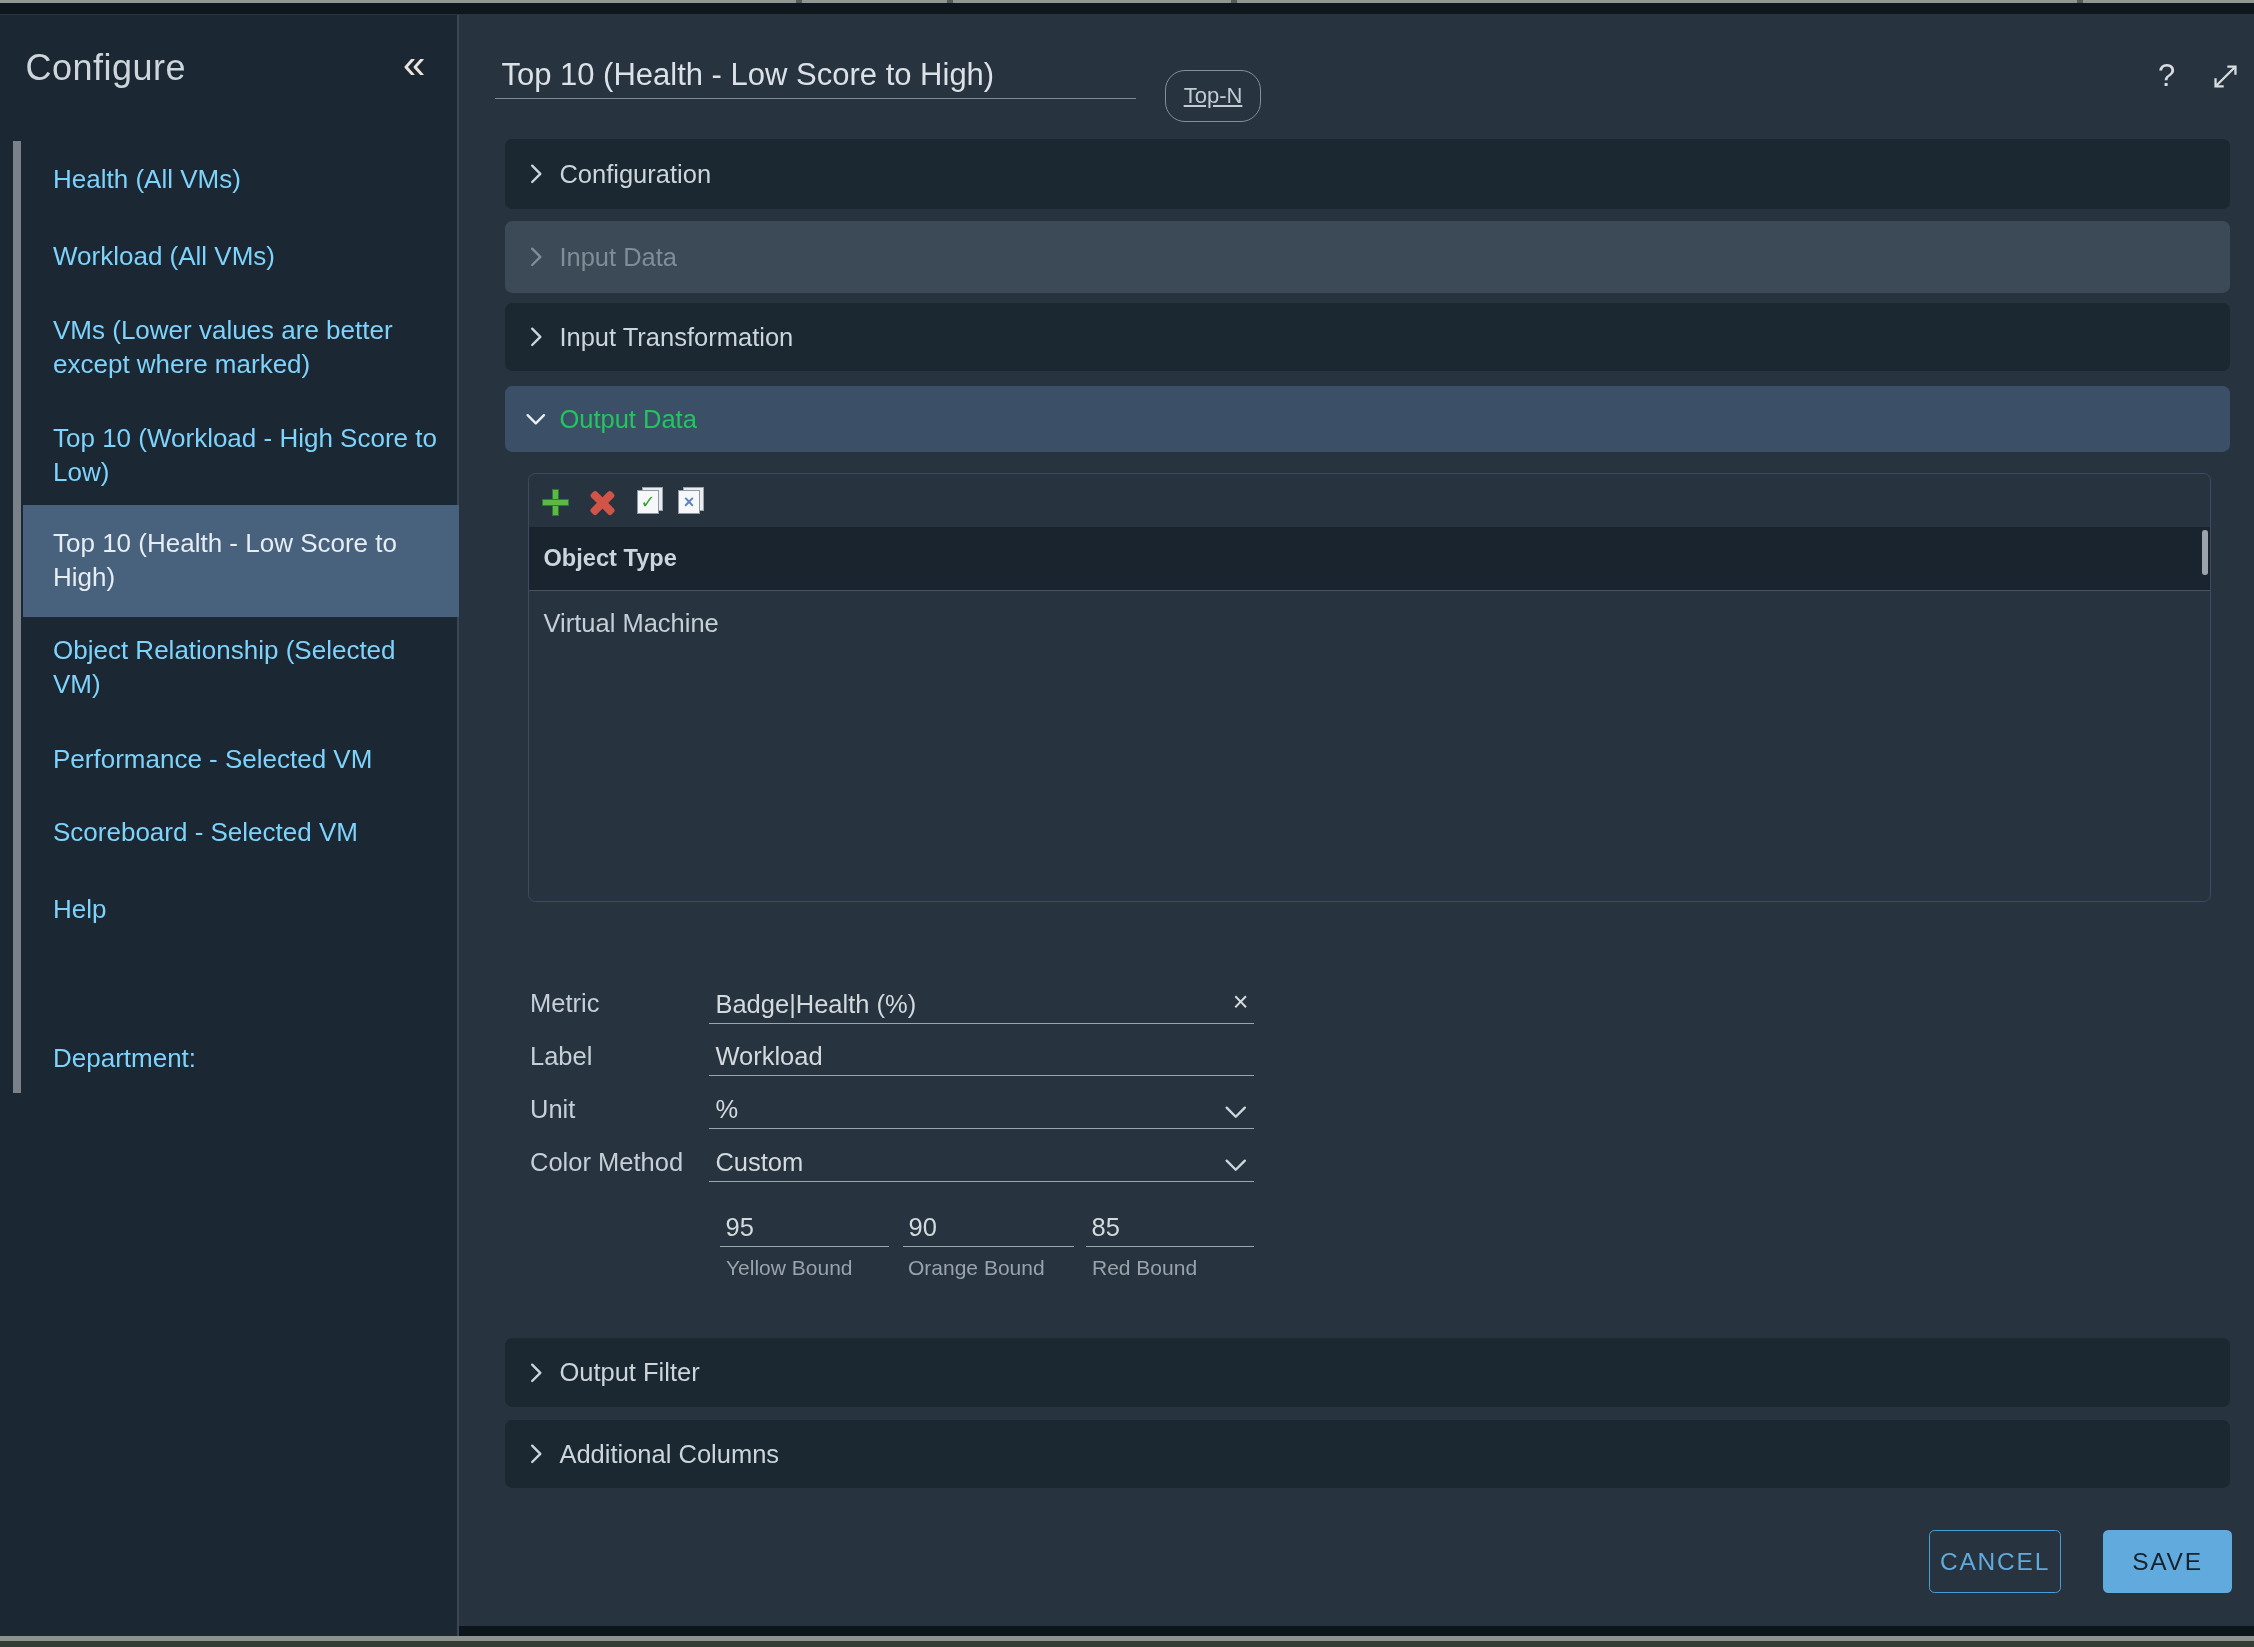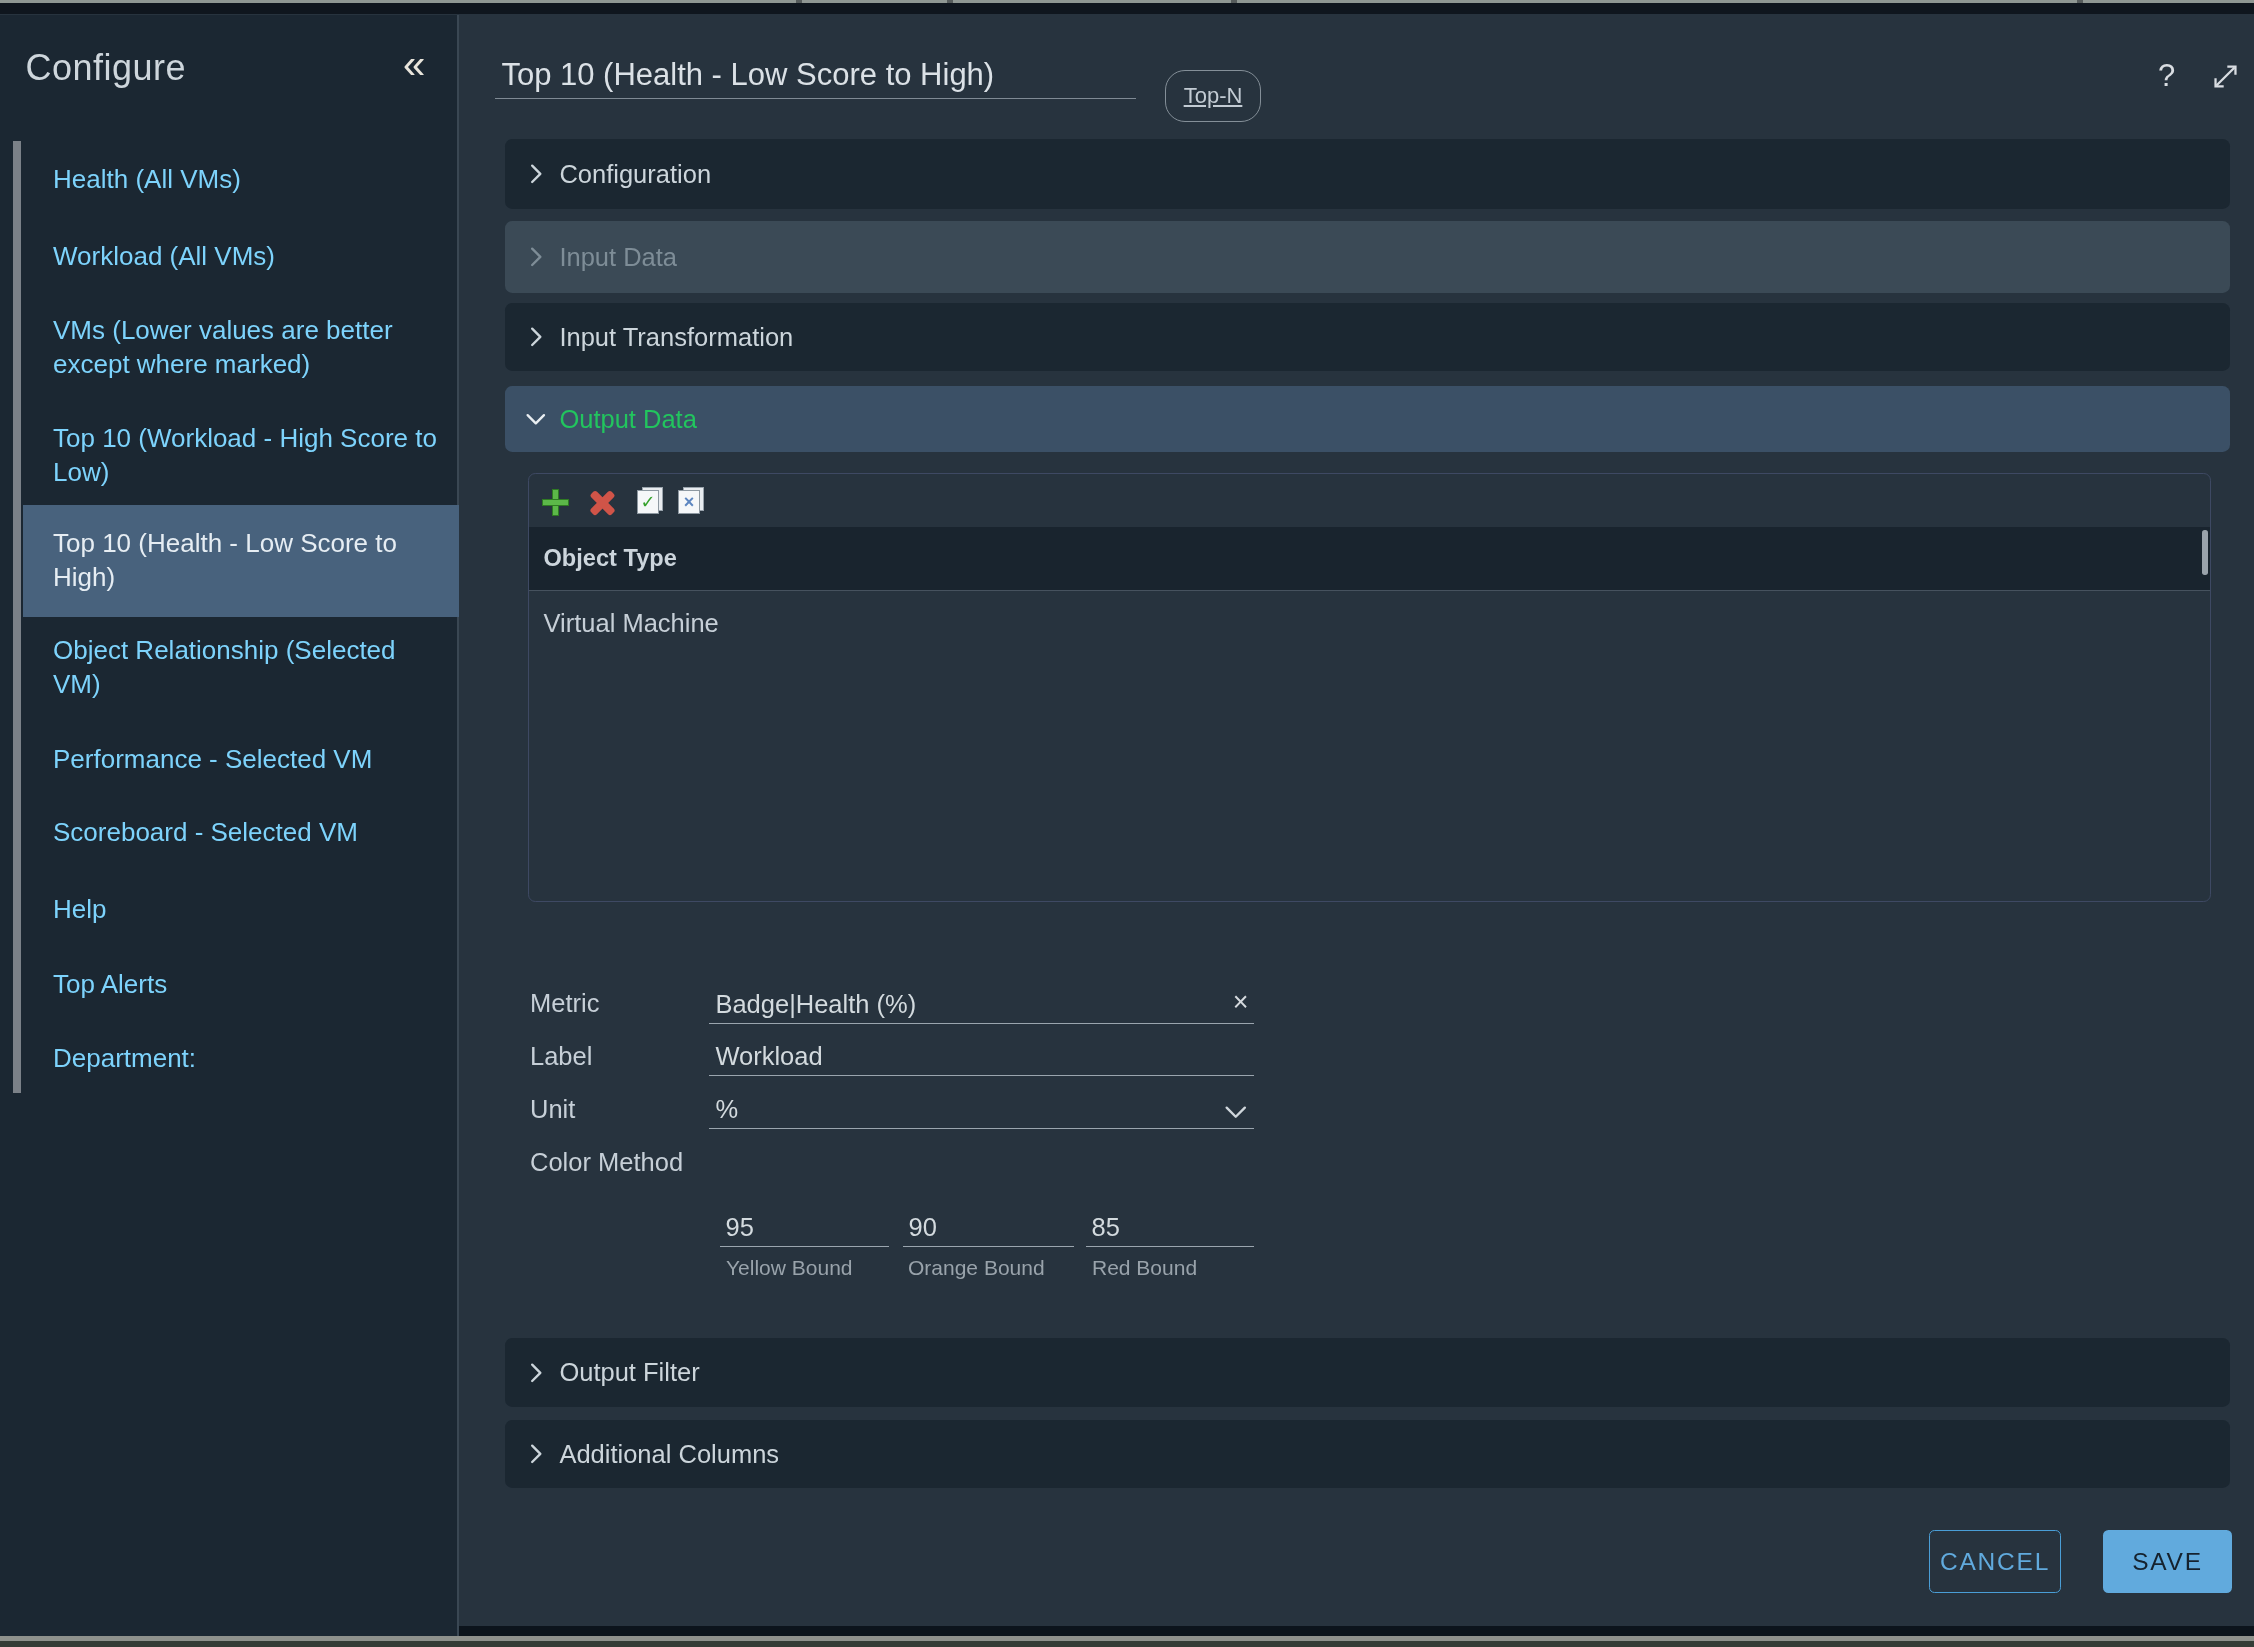--- a/index.html
+++ b/index.html
@@ -101,21 +101,20 @@
 
   <div class="abs side-item" style="top:156px">Health (All VMs)</div>
   <div class="abs side-item" style="top:233px">Workload (All VMs)</div>
   <div class="abs side-item" style="top:307px">VMs (Lower values are better except where marked)</div>
   <div class="abs side-item" style="top:415px">Top 10 (Workload - High Score to Low)</div>
   <div class="abs side-item selected" style="top:505px">Top 10 (Health - Low Score to High)</div>
   <div class="abs side-item" style="top:627px">Object Relationship (Selected VM)</div>
   <div class="abs side-item" style="top:736px">Performance - Selected VM</div>
   <div class="abs side-item" style="top:809px">Scoreboard - Selected VM</div>
   <div class="abs side-item" style="top:886px">Help</div>
-  <div class="abs side-item" style="top:961px">Top Alerts</div>
   <div class="abs side-item" style="top:1035px">Department:</div>
 
   <div class="abs title-input">
     <span>Top 10 (Health - Low Score to High)</span>
   </div>
   <div class="abs topn-badge">Top-N</div>
   <div class="abs help-icon">?</div>
   <div class="abs expand-icon">
     <svg width="29" height="29" viewBox="0 0 32 32">
       <line x1="6" y1="26" x2="26" y2="6" stroke="#d9dde2" stroke-width="2.5"></line>
@@ -203,20 +202,28 @@
   <div class="abs field" style="top:1092px;height:37px">
     <span class="val">%</span>
     <span class="dd-chev">
       <svg width="25.5" height="16.4" viewBox="0 0 28 18">
           <polyline points="4,4 14,14 24,4" fill="none" stroke="#cfd6db" stroke-width="2.6" stroke-linecap="round" stroke-linejoin="round"></polyline>
         </svg>
     </span>
   </div>
 
   <div class="abs flabel" style="left:530px;top:1148px">Color Method</div>
+  <div class="abs field" style="top:1145px;height:37px">
+    <span class="val">Custom</span>
+    <span class="dd-chev">
+      <svg width="25.5" height="16.4" viewBox="0 0 28 18">
+          <polyline points="4,4 14,14 24,4" fill="none" stroke="#cfd6db" stroke-width="2.6" stroke-linecap="round" stroke-linejoin="round"></polyline>
+        </svg>
+    </span>
+  </div>
 
   <div class="abs bound" style="left:720px;width:169px">
     <span class="val">95</span>
   </div>
   <div class="abs bound" style="left:903px;width:171px">
     <span class="val">90</span>
   </div>
   <div class="abs bound" style="left:1086px;width:168px">
     <span class="val">85</span>
   </div>

